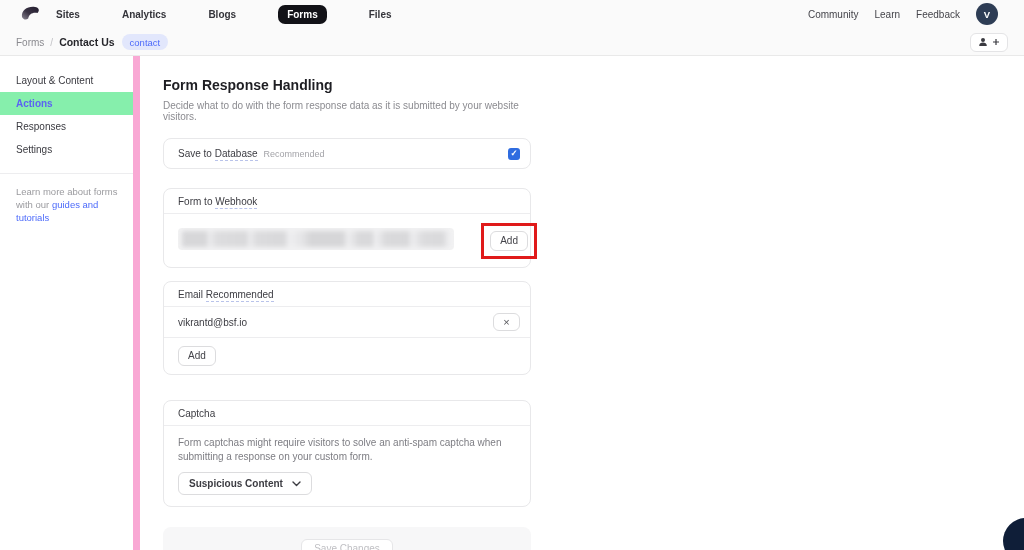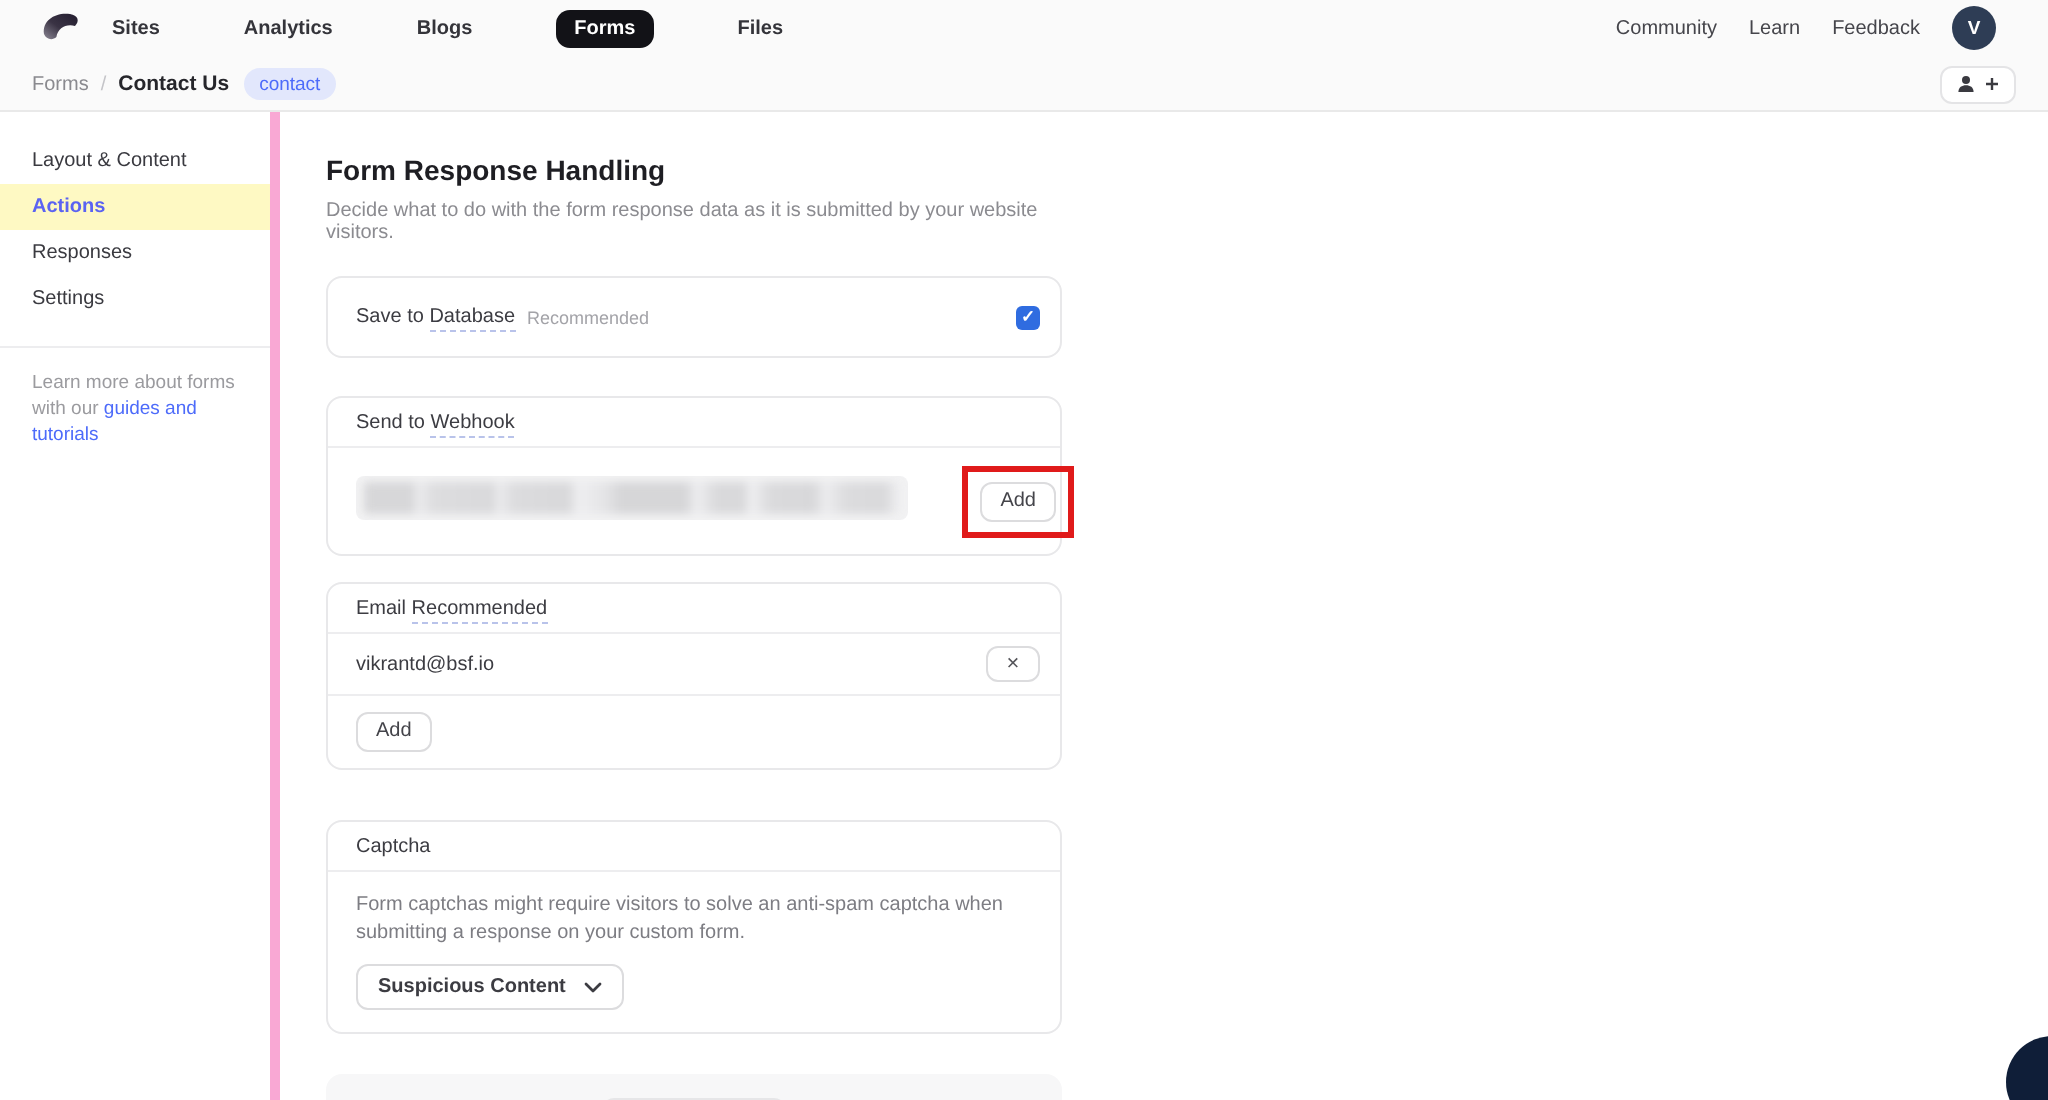--- a/index.html
+++ b/index.html
@@ -45,28 +45,28 @@
     padding: 2.5px 8px; border-radius: 99px;
   }
   .invite-btn {
     margin-left: auto; background: #ffffff; border: 1px solid #e4e4e6; border-radius: 6px;
     height: 19px; padding: 0 7px; display: flex; align-items: center; gap: 4px; cursor: pointer;
   }
 
   
   .content { display: flex; height: 494px; }
   .sidebar {
-    width: 140px; border-right: 5px solid #f9a8d4; padding-top: 13px; flex-shrink: 0;
+    width: 140px; border-right: 7px solid #f9a8d4; padding-top: 13px; flex-shrink: 0;
     background: #fff;
   }
   .side-item {
     height: 23px; display: flex; align-items: center; padding-left: 16px;
     font-size: 10px; color: #3a3a40; cursor: pointer; white-space: nowrap;
   }
-  .side-item.active { background: #fef9c3; color: #5b63f2; font-weight: 600; }
+  .side-item.active { background: #86efac; color: #5b63f2; font-weight: 600; }
   .side-divider { border-top: 1px solid #ededef; margin: 12px 0 11px 0; }
   .side-note { padding: 0 14px 0 16px; font-size: 9.5px; color: #9b9b9f; line-height: 13px; }
   .side-note a { color: #4d6bfa; text-decoration: none; cursor: pointer; }
 
   
   .main { padding: 21px 0 0 23px; }
   .main-inner { width: 368px; }
   .page-title { font-size: 14px; font-weight: bold; color: #1e1e23; margin-bottom: 7px; }
   .page-desc { font-size: 10px; color: #8b8b90; margin-bottom: 15px; }
 
@@ -75,21 +75,21 @@
   }
   .card-header {
     padding: 6px 14px; font-size: 10px; color: #3c3c42; display: flex; align-items: baseline;
     min-height: 24px; align-items: center;
   }
   .term { border-bottom: 1px dashed #b9c3ea; padding-bottom: 1px; cursor: help; }
   .row-divider { border-top: 1px solid #ededef; }
   .tag { font-size: 9px; color: #a3a3a8; margin-left: 6px; }
 
   
-  .card-single { height: 41px; display: flex; align-items: center; padding: 0 10px 0 14px; }
+  .card-single { height: 31px; display: flex; align-items: center; padding: 0 10px 0 14px; }
   .card-single .label { font-size: 10px; color: #3c3c42; }
   .spacer { flex: 1; }
   .checkbox {
     width: 12px; height: 12px; background: #2f6ce0; border-radius: 3px; cursor: pointer;
     display: flex; align-items: center; justify-content: center; color: #fff; font-size: 8.5px;
     font-weight: bold; line-height: 1;
   }
 
   
   .card-body { padding: 9px 14px; position: relative; display: flex; align-items: center; }
@@ -233,21 +233,21 @@
 
         <div class="card card-single mt-16">
           <span class="label"><span>Save to </span><span class="term">Database</span></span>
           <span class="tag">Recommended</span>
           <span class="spacer"></span>
           <span class="checkbox">✓</span>
         </div>
 
         <div class="card mt-19">
           <div class="card-header">
-            <span><span>Send to </span><span class="term">Webhook</span></span>
+            <span><span>Form to </span><span class="term">Webhook</span></span>
           </div>
           <div class="row-divider"></div>
           <div class="card-body" style="padding:14px 14px 17px 14px;">
             <div class="redacted-input webhook-input-margin">
               <div class="redacted-blur"></div>
             </div>
             <div class="annotation-box">
               <button class="btn">Add</button>
             </div>
           </div>

